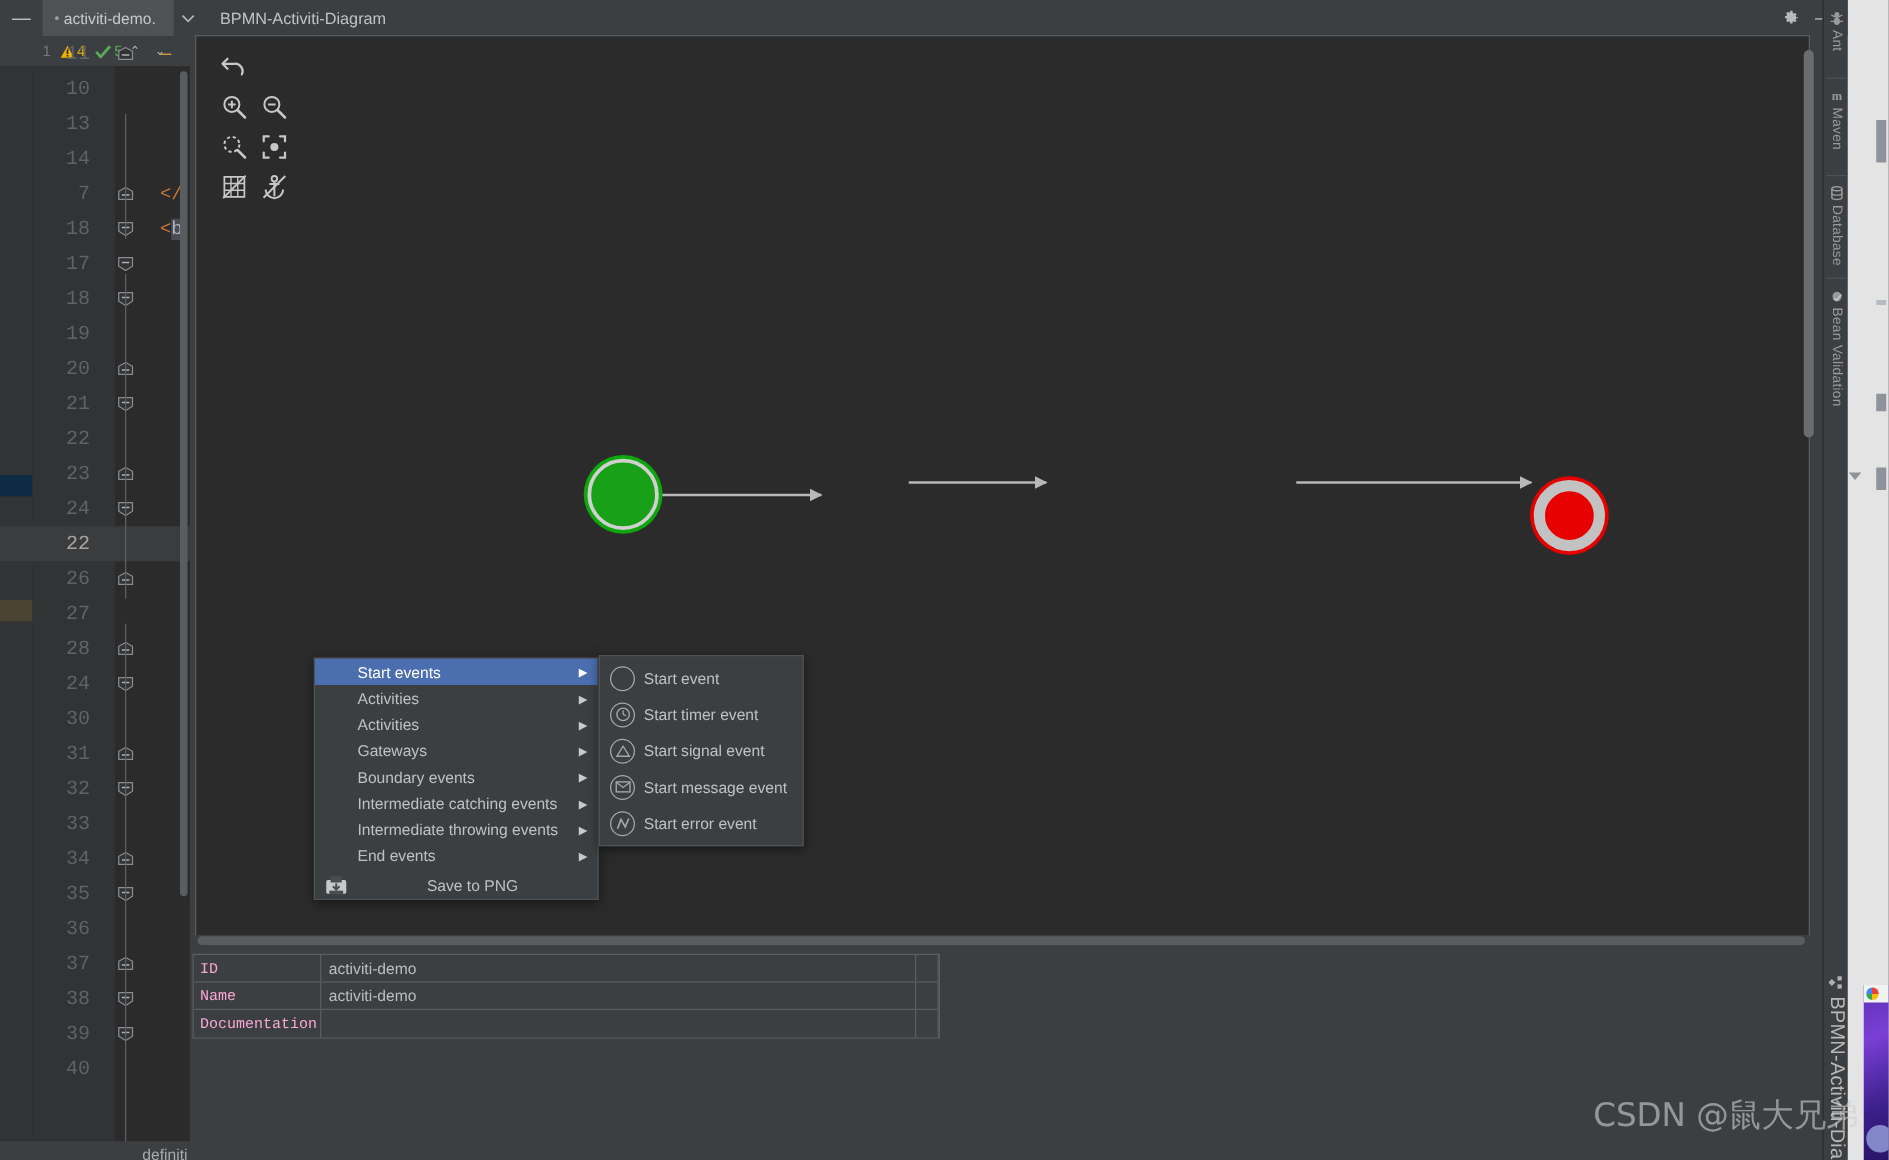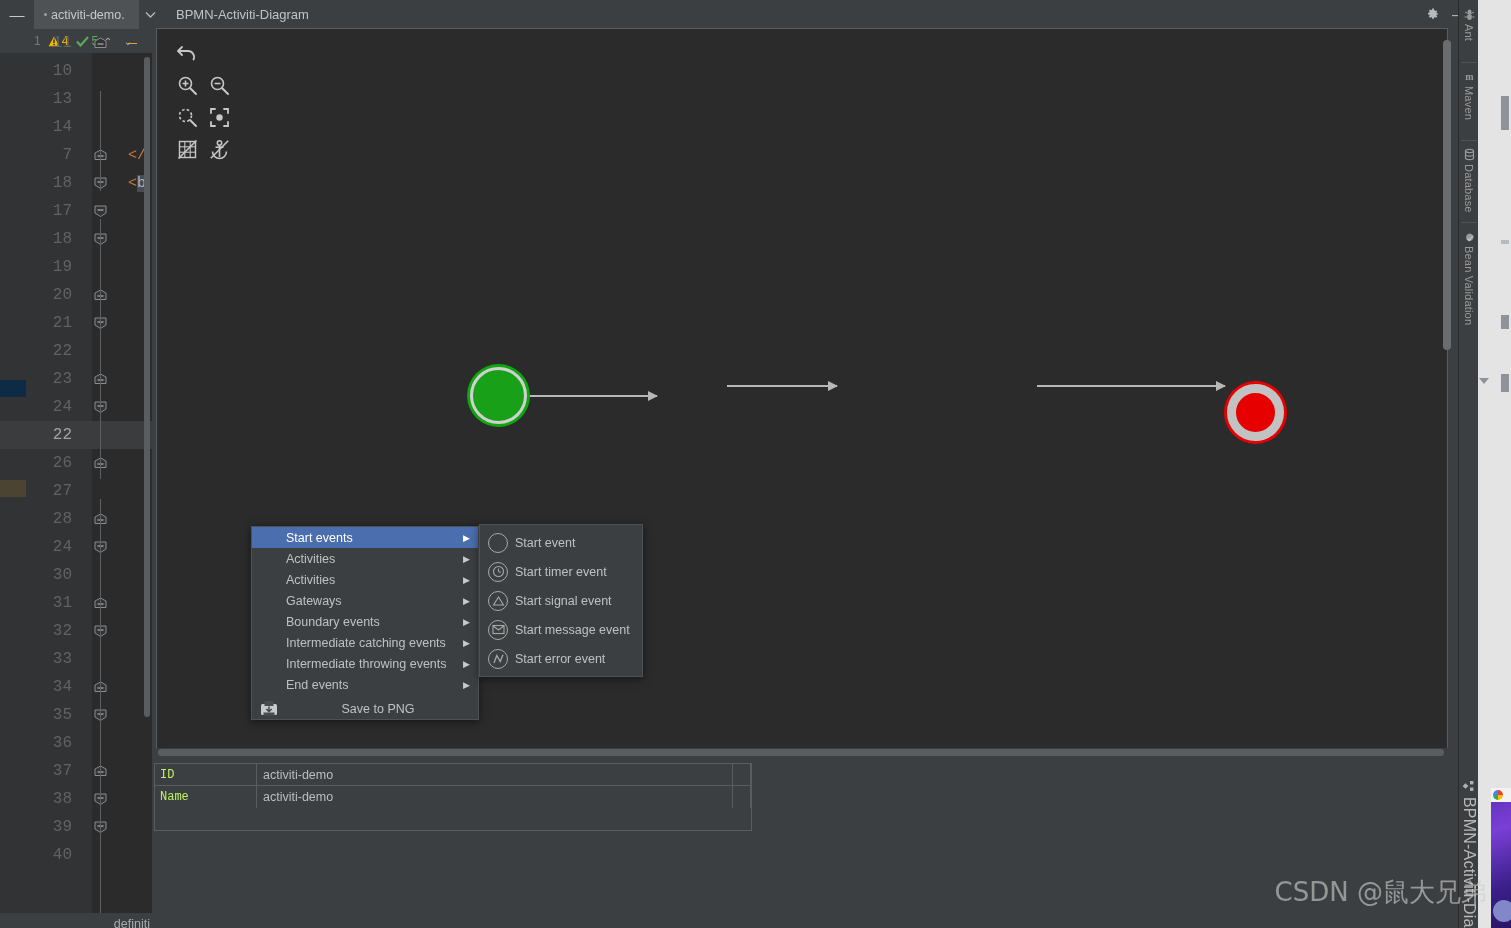--- a/index.html
+++ b/index.html
@@ -215,21 +215,21 @@
 
   
   .props{
     position:absolute; left:154px; top:763px; width:598px; height:68px;
     background:#3c3f41; border:1px solid #5a5d5f;
   }
   .prow{ display:flex; height:22px; border-bottom:1px solid #5a5d5f; }
   .prow:last-child{ border-bottom:none; }
   .pkey{
     width:102px; padding-left:5px; display:flex; align-items:center;
-    font-family:"Liberation Mono", monospace; font-size:12px; color:#bef264;
+    font-family:"Liberation Mono", monospace; font-size:12px; color:#f9a8d4;
     border-right:1px solid #5a5d5f;
   }
   .pval{
     flex:1; padding-left:6px; display:flex; align-items:center;
     font-size:12.5px; color:#bdbdbd; border-right:1px solid #5a5d5f;
   }
   .pend{ width:18px; border-right:1px solid #5a5d5f; }
   .props-shadow{
     position:absolute; left:154px; top:831px; width:598px; height:3px; background:#3c3f41;
   }
@@ -733,20 +733,25 @@
       <div class="prow">
         <div class="pkey">ID</div>
         <div class="pval">activiti-demo</div>
         <div class="pend"></div>
       </div>
       <div class="prow">
         <div class="pkey">Name</div>
         <div class="pval">activiti-demo</div>
         <div class="pend"></div>
       </div>
+      <div class="prow">
+        <div class="pkey">Documentation</div>
+        <div class="pval"></div>
+        <div class="pend"></div>
+      </div>
     </div>
   <div class="props-shadow"></div>
 
   <div class="rsidebar">
     <div class="rs-item" style="top:8px;">
       <svg width="13" height="13" viewBox="0 0 13 13">
         <ellipse cx="6.5" cy="4" rx="2" ry="2.4" fill="#9a9a9a"></ellipse>
         <ellipse cx="6.5" cy="9" rx="2.4" ry="3" fill="#9a9a9a"></ellipse>
         <line x1="2" y1="4" x2="5" y2="5.5" stroke="#9a9a9a" stroke-width="1"></line>
         <line x1="11" y1="4" x2="8" y2="5.5" stroke="#9a9a9a" stroke-width="1"></line>

